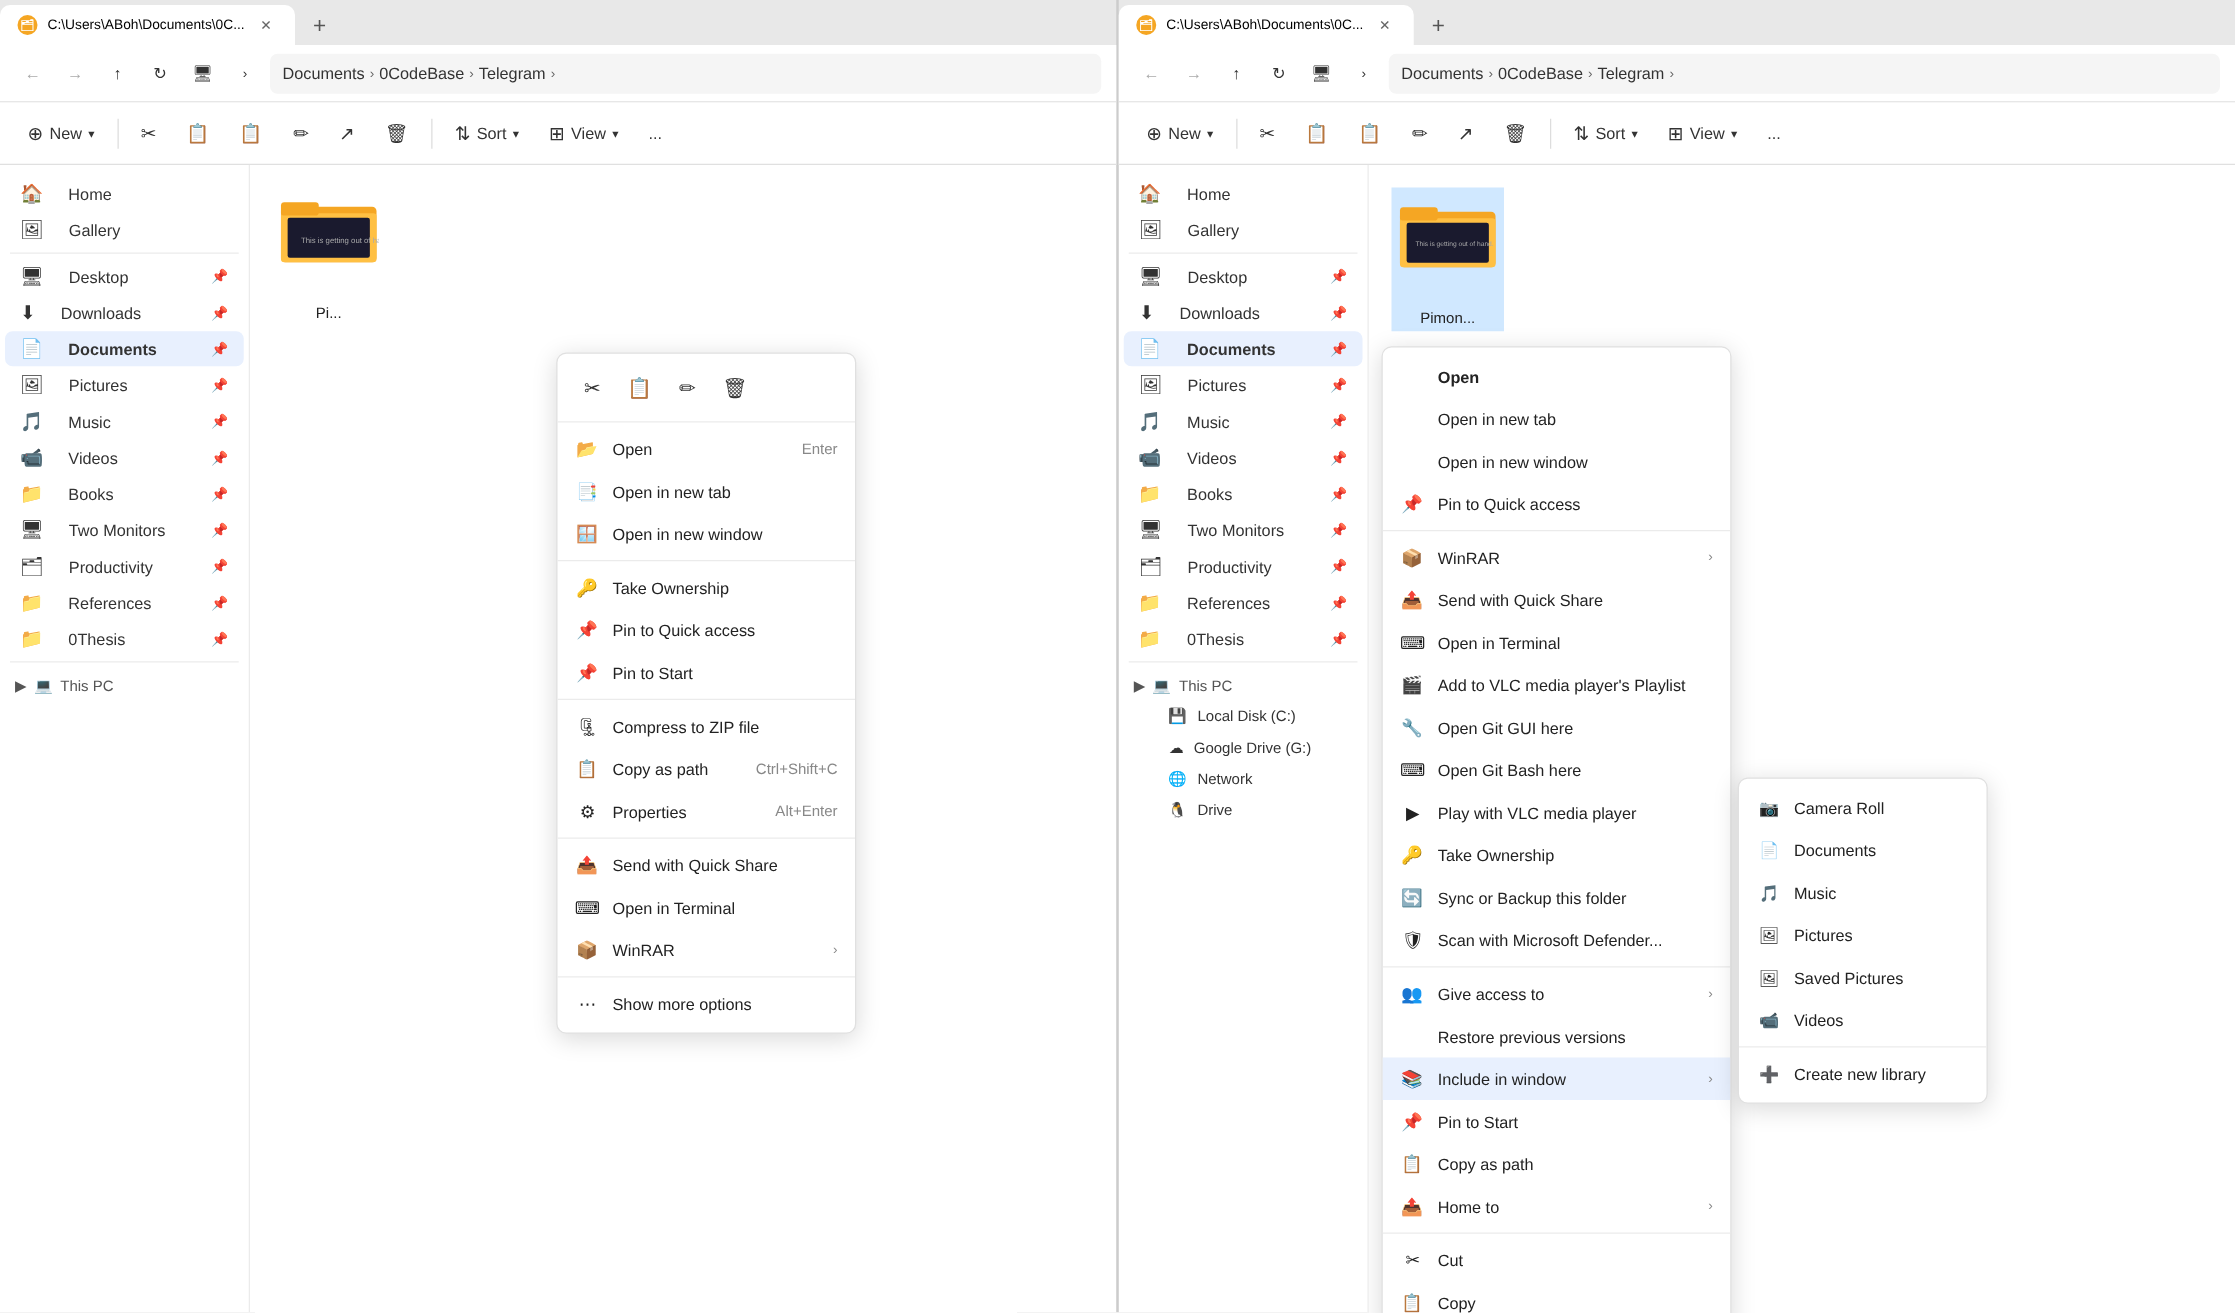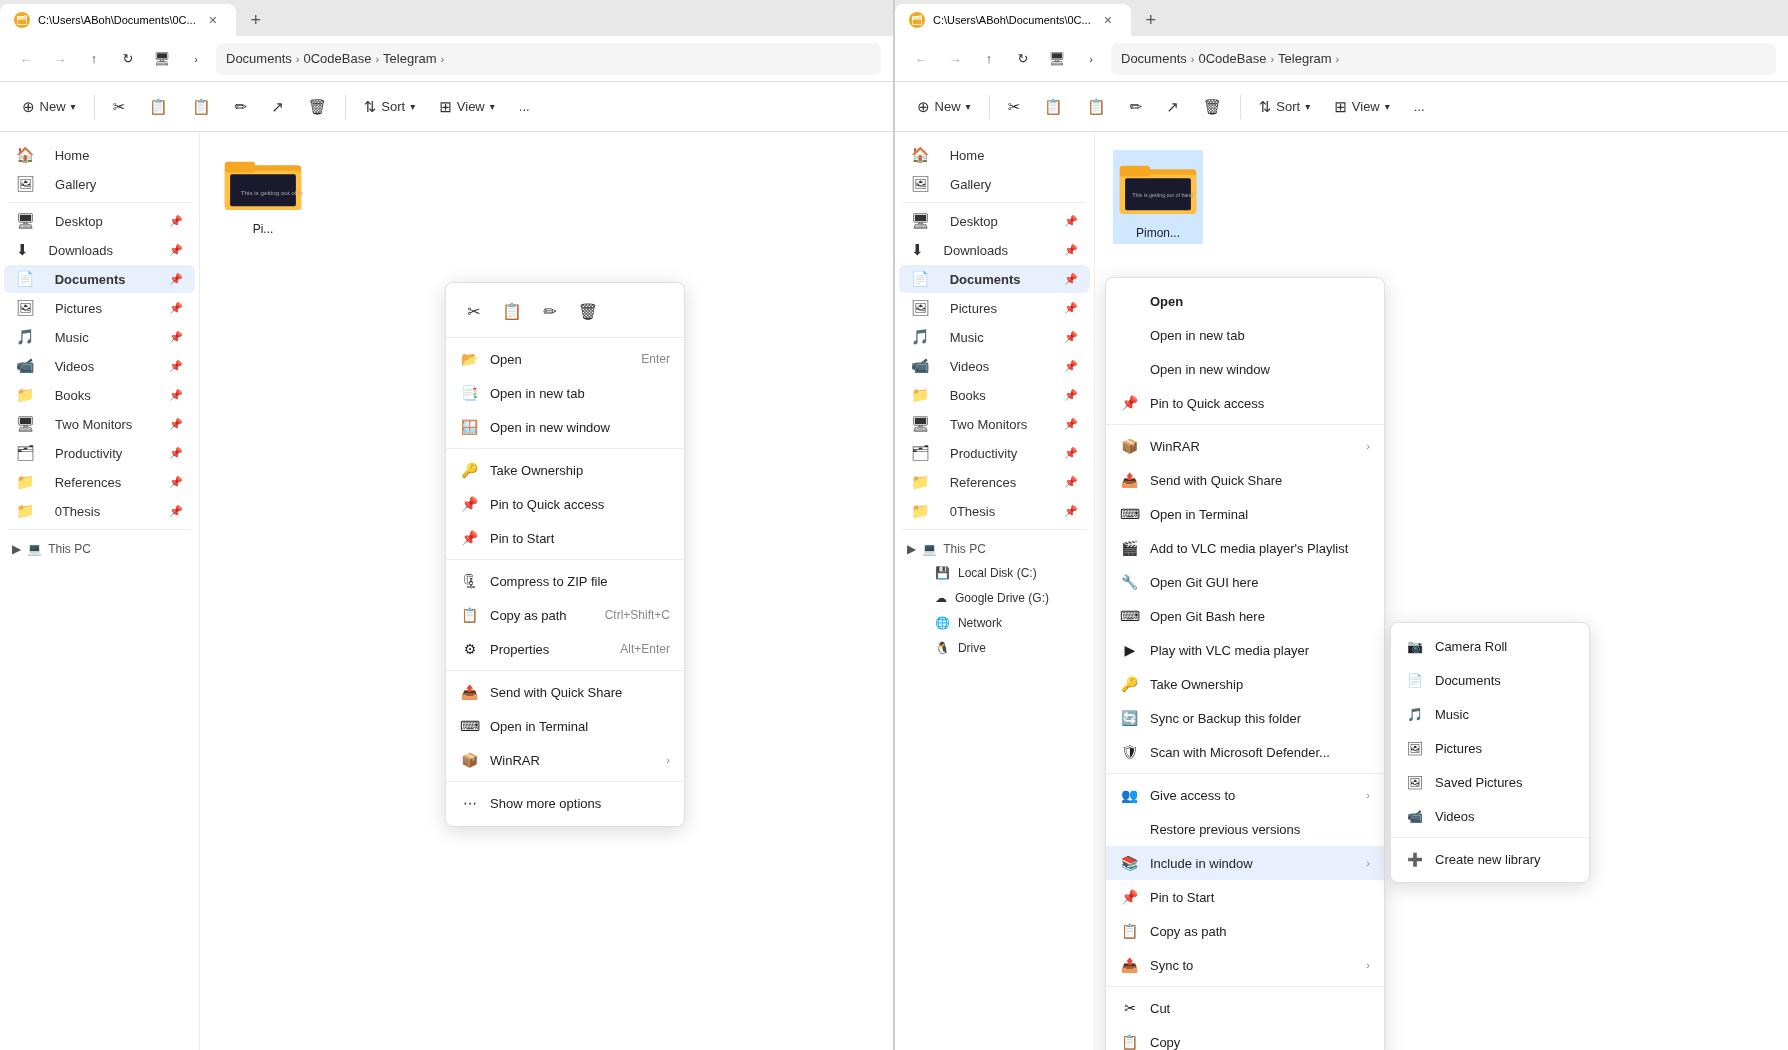--- a/index.html
+++ b/index.html
@@ -239,20 +239,21 @@
       display: flex;
       flex-direction: column;
       align-items: center;
       gap: 4px;
       margin: 8px;
     }
     .folder-preview .label {
       font-size: 12px;
       text-align: center;
       color: #222;
+      margin-top: 21px;
     }
 
     
     .folder-svg {
       width: 80px;
       height: 68px;
     }
 
     .two-panes {
       display: flex;
@@ -764,21 +765,21 @@
             <div class="ctx-item">
               <span class="ctx-icon">📌</span>
               <span>Pin to Start</span>
             </div>
             <div class="ctx-item">
               <span class="ctx-icon">📋</span>
               <span>Copy as path</span>
             </div>
             <div class="ctx-item">
               <span class="ctx-icon">📤</span>
-              <span>Sync to</span>
+              <span>Home to</span>
               <span class="ctx-arrow">›</span>
             </div>
             <div class="ctx-divider"></div>
             <div class="ctx-item">
               <span class="ctx-icon">✂</span>
               <span>Cut</span>
             </div>
             <div class="ctx-item">
               <span class="ctx-icon">📋</span>
               <span>Copy</span>

